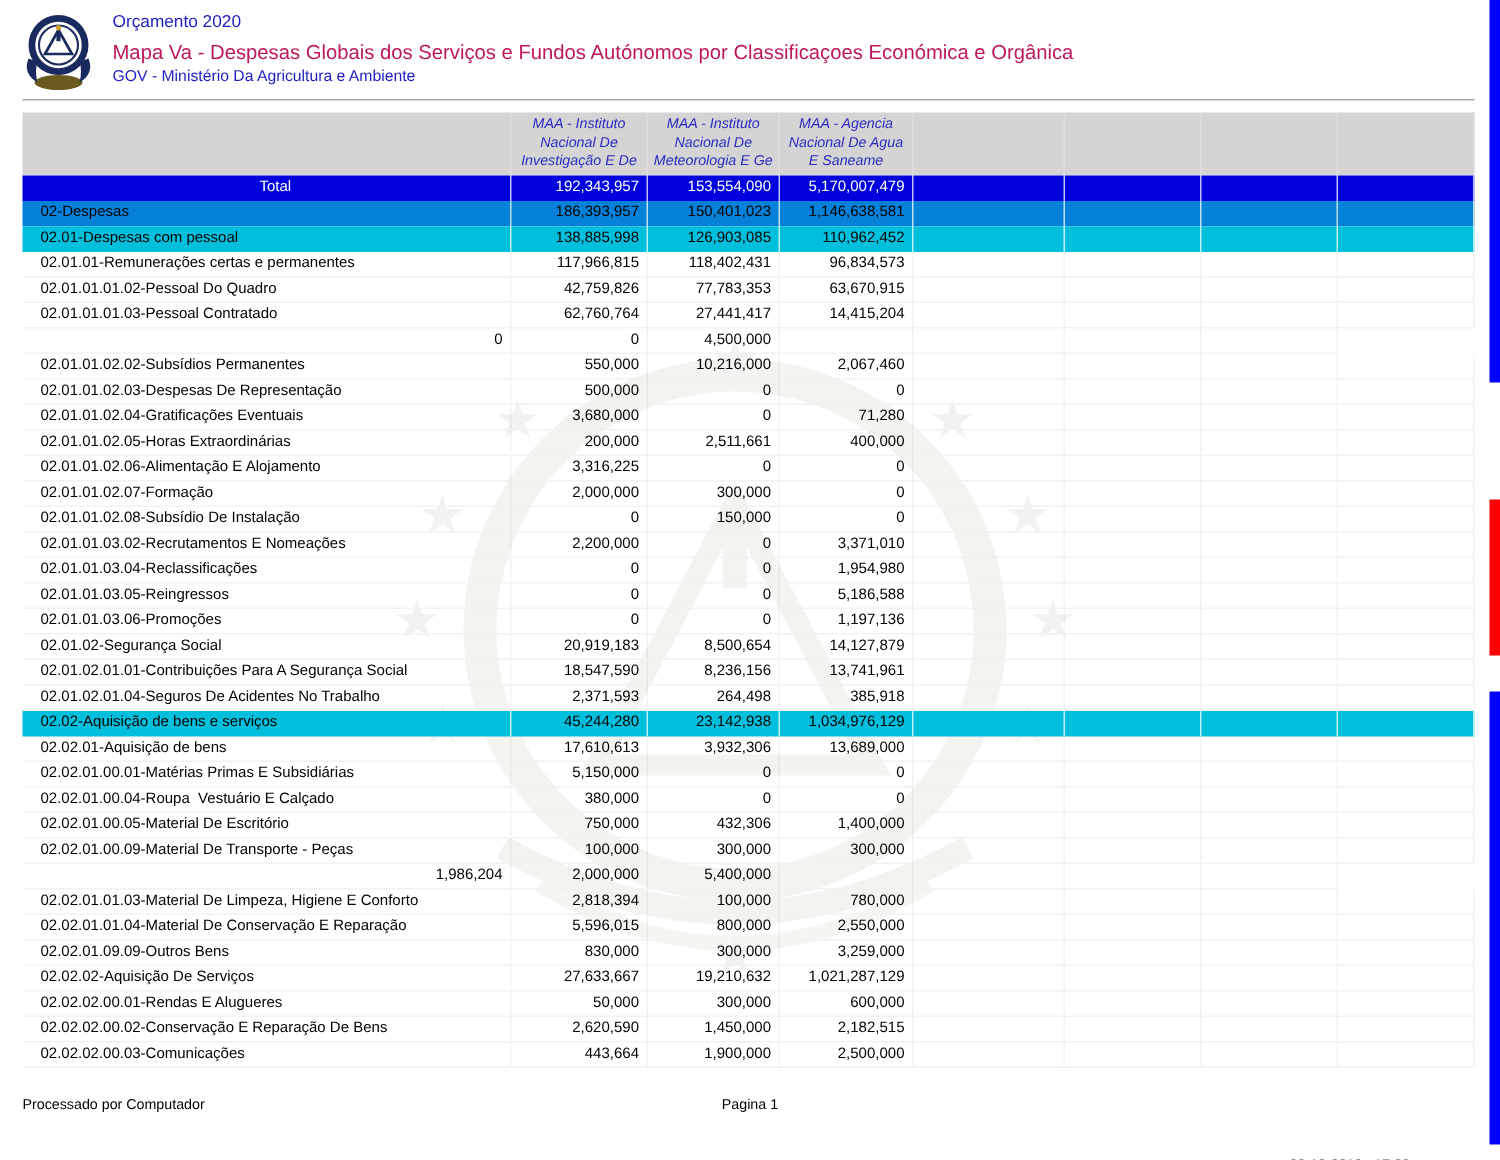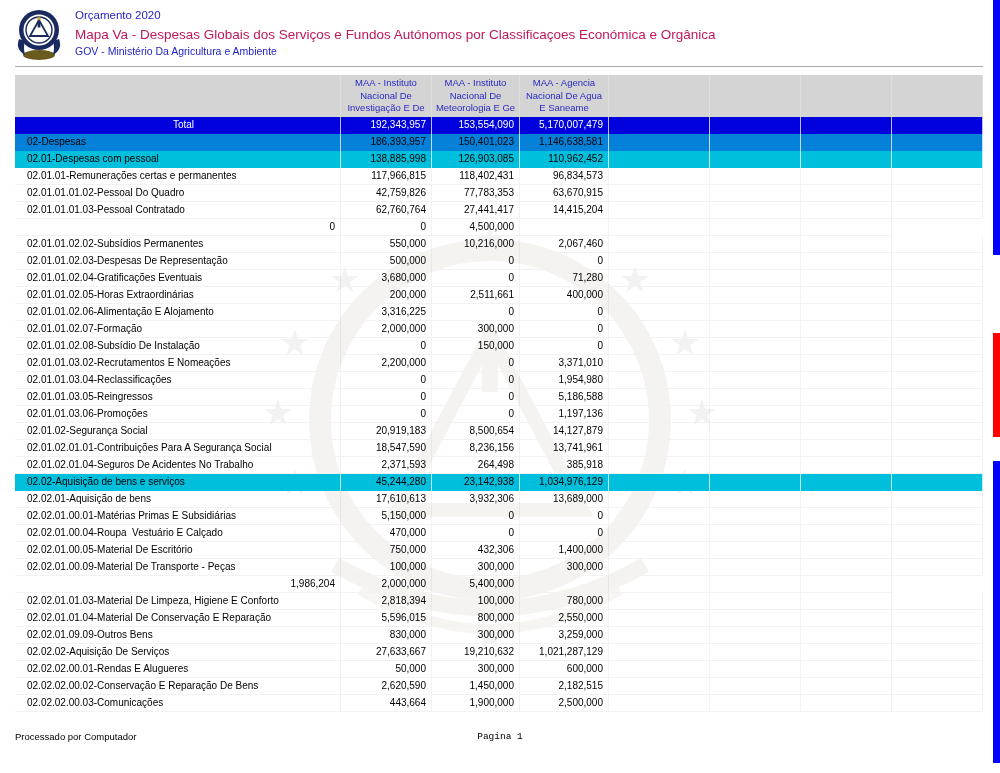--- a/index.html
+++ b/index.html
@@ -14,21 +14,21 @@
   .hdr .title{font-size:13.5px;color:#be185d;margin:0 0 3px 0;}
   .hdr .entity{font-size:10.5px;color:#1d1dc4;margin:0;}
   .rule{position:absolute;left:15px;top:66px;width:968px;height:1px;background:#a9a9a9;}
 
   
   .watermark{position:absolute;left:240px;top:220px;width:500px;height:440px;z-index:1;pointer-events:none;}
 
   
   .btable{position:absolute;left:15px;top:75px;width:968px;z-index:2;}
   .grid{display:grid;grid-template-columns:326px 91px 88px 89px 101px 91px 91px 91px;}
-  .thead{background:#d4d4d4;height:42px;}
+  .thead{background:#d4d4d4;height:42px;font-style:italic;}
   .hcell{
     font-size:9.5px;color:#2a2ac2;text-align:center;display:flex;align-items:center;
     justify-content:center;line-height:1.3;border-right:1px solid #dedede;
     box-sizing:border-box;padding:1px 2px;white-space:pre-line;
   }
   .trow{height:17px;font-size:10px;}
   .cell{
     box-sizing:border-box;height:17px;line-height:16px;overflow:hidden;
     white-space:pre;border-right:1px solid rgba(0,0,0,0.05);
   }
@@ -41,21 +41,21 @@
   .cell.label{text-align:left;padding-left:12px;}
   .lvl0{text-align:center !important;}
   .lvl1{padding-left:5px;}
   .lvl2{padding-left:13px;}
   .lvl3{padding-left:23px;}
   .lvl4{padding-left:35px;}
 
   
   .foot{position:absolute;top:731px;font-size:9.5px;color:#000;z-index:2;}
   .foot.left{left:15px;}
-  .foot.center{left:0;width:1000px;text-align:center;font-family:Liberation Mono, monospace;}
+  .foot.center{left:0;width:1000px;text-align:center;}
   .foot.right{right:60px;white-space:pre;margin-top:40px;}
 
   
   .edgebar{position:absolute;width:7px;right:0;z-index:3;}
   .edgebar.b1{top:0;height:255px;background:#0000ff;}
   .edgebar.red{top:333px;height:104px;background:#fe0000;}
   .edgebar.b2{top:461px;height:302px;background:#0000ff;}
 </style>
 </head>
 <body>
@@ -347,21 +347,21 @@
         <div class="cell num">5,150,000</div>
         <div class="cell num">0</div>
         <div class="cell num">0</div>
         <div class="cell empty"></div>
         <div class="cell empty"></div>
         <div class="cell empty"></div>
         <div class="cell empty"></div>
       </div>
       <div class="trow grid normal">
         <div class="cell label lvl4">02.02.01.00.04-Roupa  Vestuário E Calçado</div>
-        <div class="cell num">470,000</div>
+        <div class="cell num">380,000</div>
         <div class="cell num">0</div>
         <div class="cell num">0</div>
         <div class="cell empty"></div>
         <div class="cell empty"></div>
         <div class="cell empty"></div>
         <div class="cell empty"></div>
       </div>
       <div class="trow grid normal">
         <div class="cell label lvl4">02.02.01.00.05-Material De Escritório</div>
         <div class="cell num">750,000</div>

